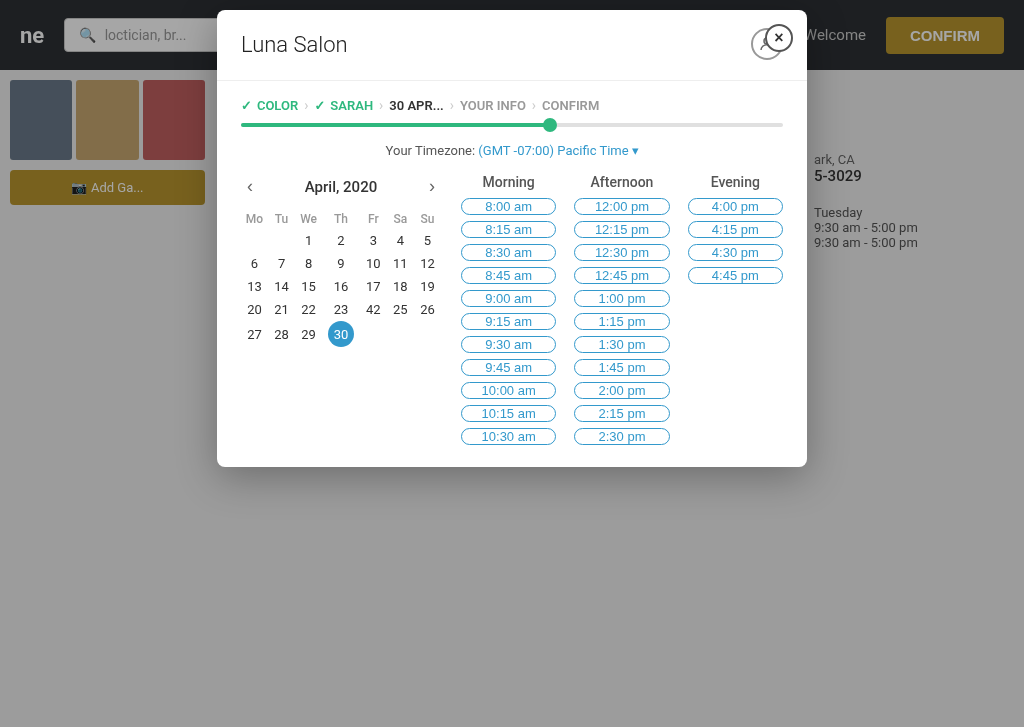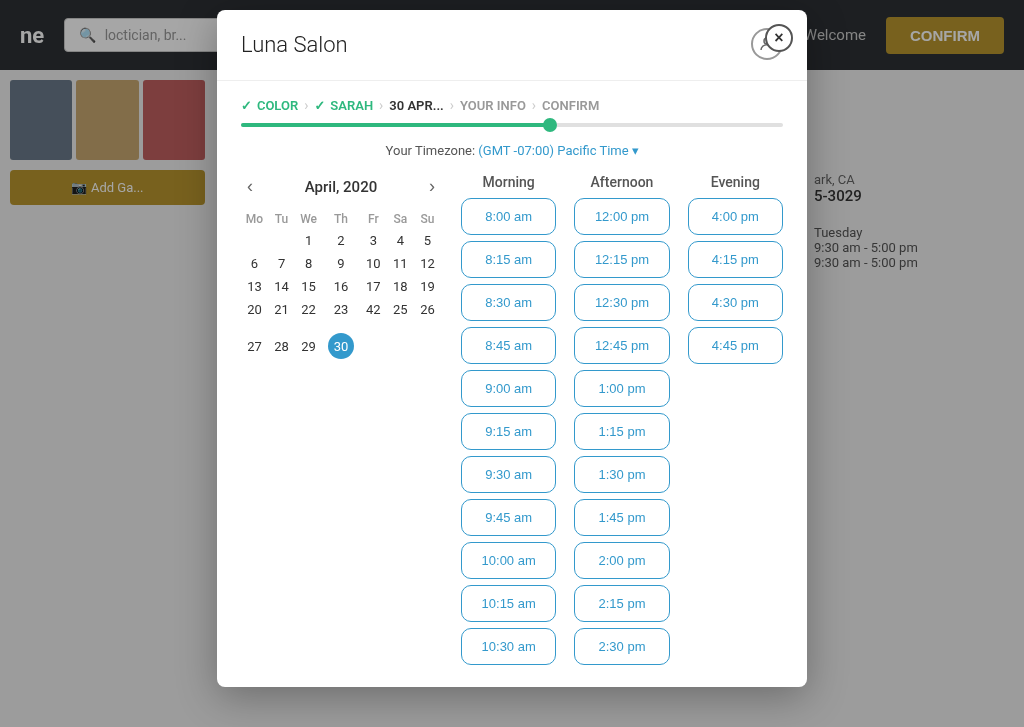--- a/index.html
+++ b/index.html
@@ -141,21 +141,21 @@
       font-size: 14px;
     }
 
     .bg-far-right {
       width: 220px;
       padding: 10px;
       font-size: 13px;
       color: #666;
     }
 
-    .bg-far-right .location { margin-top: 92px; }
+    .bg-far-right .location { margin-top: 72px; }
     .bg-far-right .phone { font-size: 15px; color: #333; font-weight: 500; }
 
     .bg-hours {
       margin-top: 20px;
       font-size: 13px;
       color: #555;
     }
 
     
     .overlay {
@@ -372,21 +372,21 @@
 
     .day-circle {
       width: 26px;
       height: 26px;
       background: #3399cc;
       color: white;
       border-radius: 50%;
       display: flex;
       align-items: center;
       justify-content: center;
-      margin: 12px auto;
+      margin: 0 auto;
       font-size: 13px;
     }
 
     
     .time-slots {
       flex: 1;
     }
 
     .time-columns {
       display: flex;
@@ -406,21 +406,21 @@
     }
 
     .time-btn {
       display: block;
       width: 100%;
       text-align: center;
       border: 1px solid #3399cc;
       color: #3399cc;
       background: white;
       border-radius: 10px;
-      padding: 10px 4px;
+      padding: 0 4px;
       font-size: 13px;
       cursor: pointer;
       margin-bottom: 6px;
     }
 
     .time-btn.empty {
       border: none;
       background: transparent;
       cursor: default;
       color: transparent;

